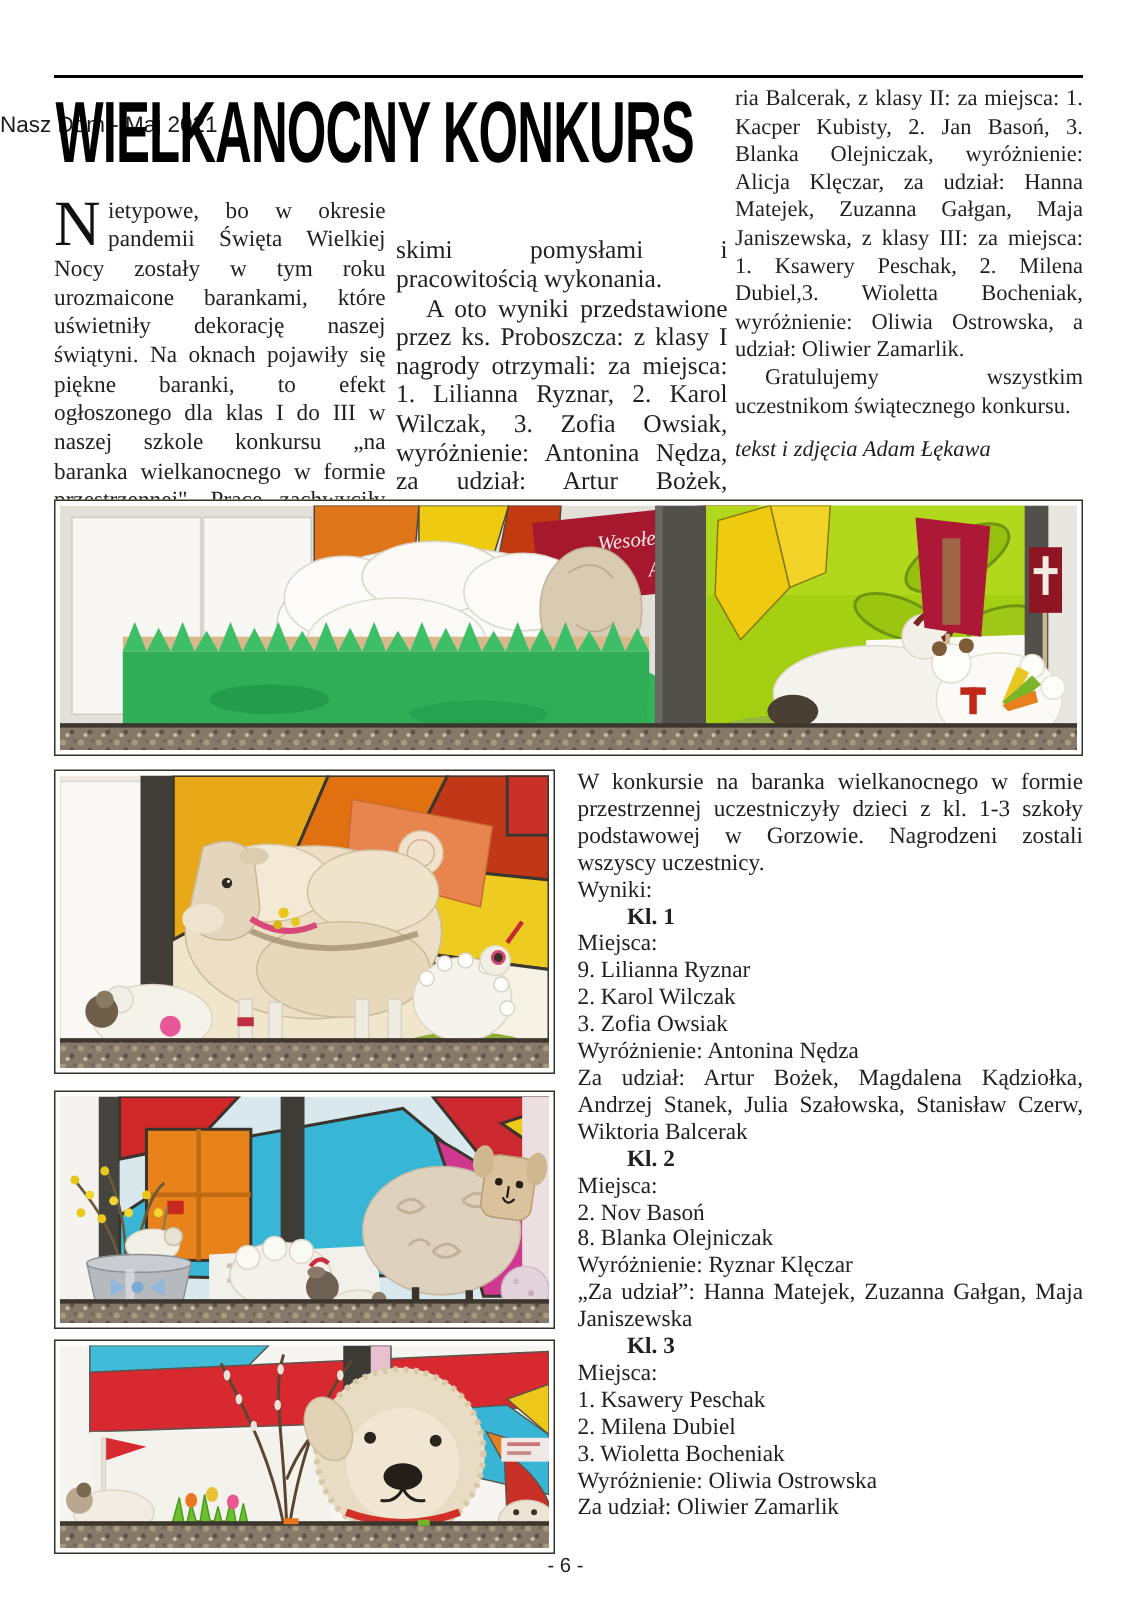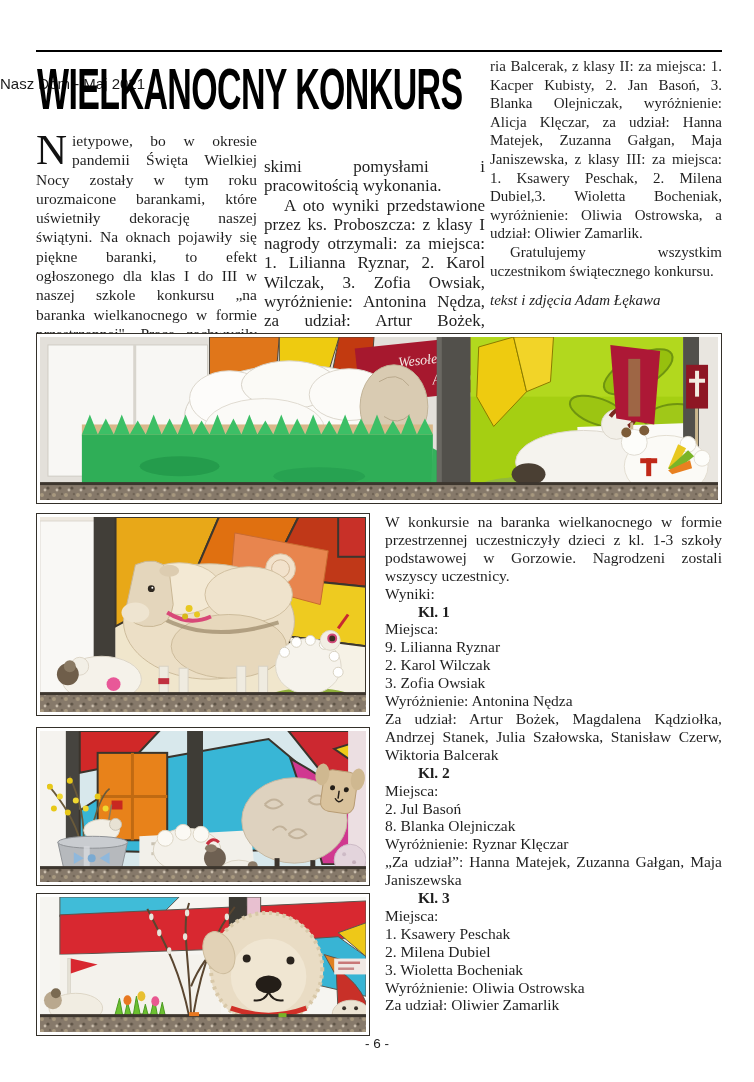--- a/index.html
+++ b/index.html
@@ -448,21 +448,21 @@
     <p class="bold">Kl. 1</p>
     <p>Miejsca:</p>
     <p>9. Lilianna Ryznar</p>
     <p>2.  Karol Wilczak</p>
     <p>3. Zofia Owsiak</p>
     <p>Wyróżnienie: Antonina Nędza</p>
     <p class="just">Za udział:  Artur Bożek, Magdalena Kądziołka, Andrzej Stanek, Julia Szałowska, Stanisław Czerw, Wiktoria Balcerak</p>
 
     <p class="bold">Kl. 2</p>
     <p>Miejsca:</p>
-    <p>2.  Jul Basoń</p>
+    <p>2.  Nov Basoń</p>
     <p>8. Blanka Olejniczak</p>
     <p>Wyróżnienie: Ryznar Klęczar</p>
     <p class="just">„Za udział”: Hanna Matejek, Zuzanna Gałgan, Maja Janiszewska</p>
 
     <p class="bold">Kl. 3</p>
     <p>Miejsca:</p>
     <p>1. Ksawery Peschak</p>
     <p>2.  Milena Dubiel</p>
     <p>3. Wioletta Bocheniak</p>
     <p>Wyróżnienie: Oliwia Ostrowska</p>

